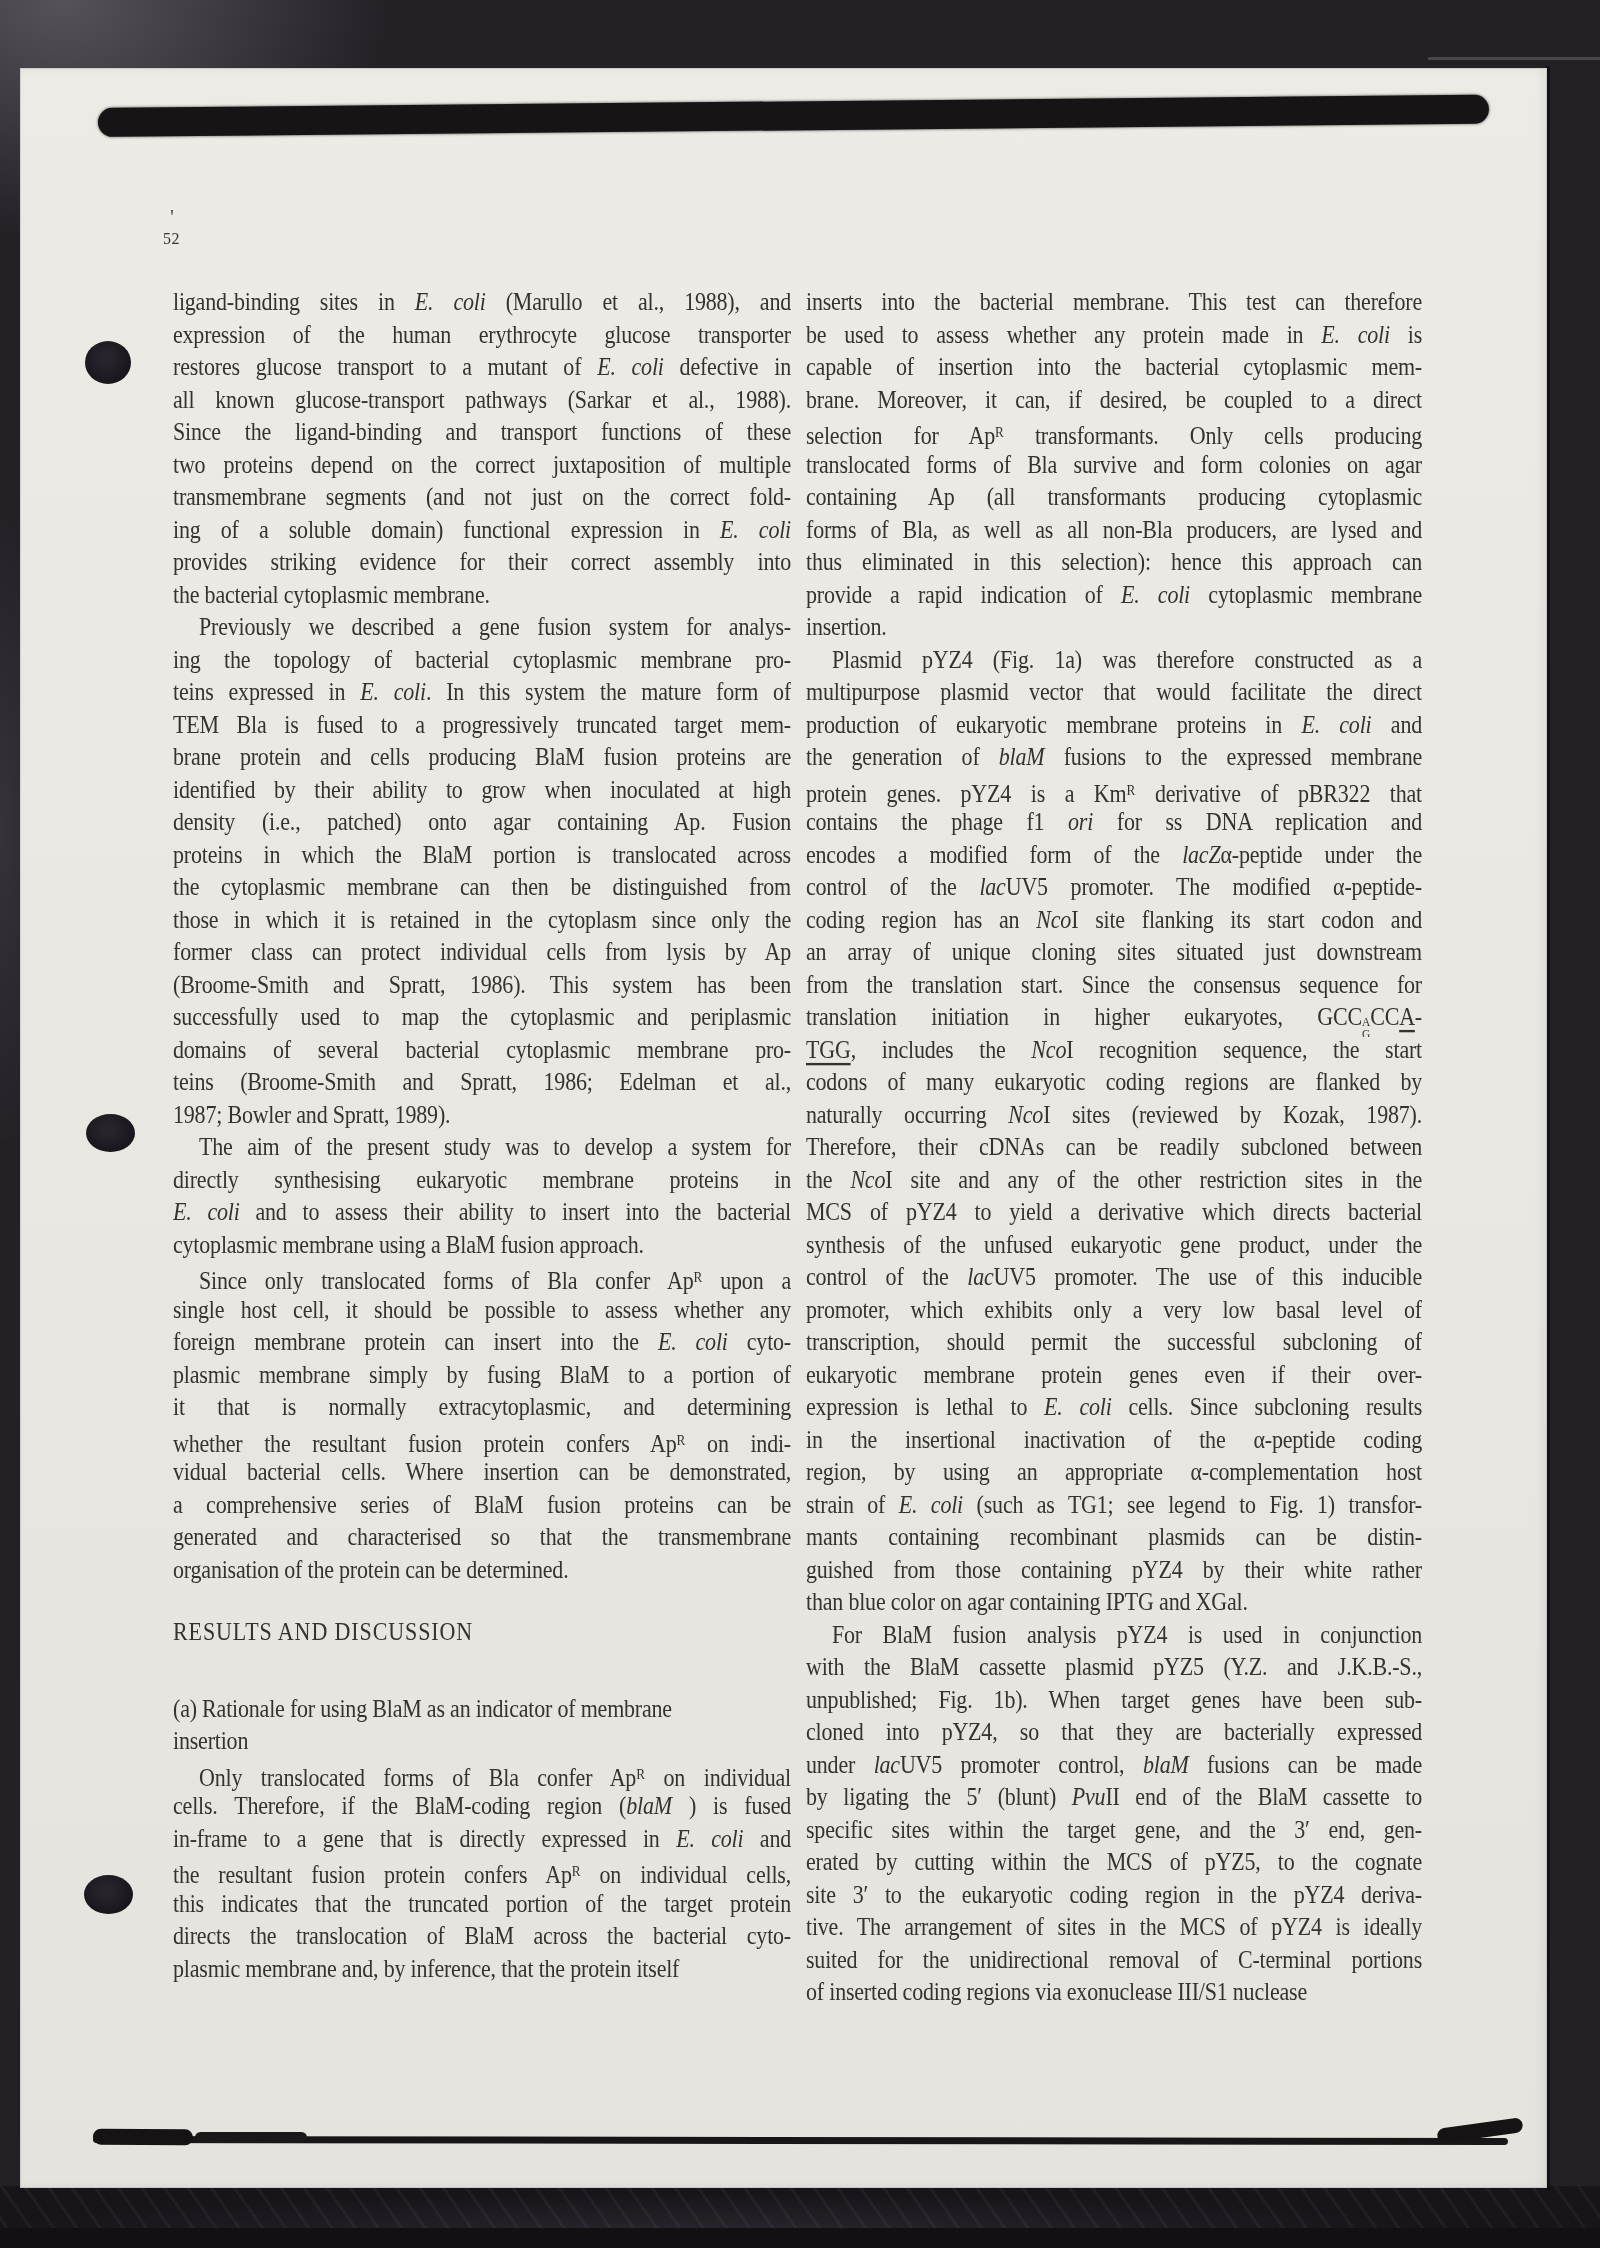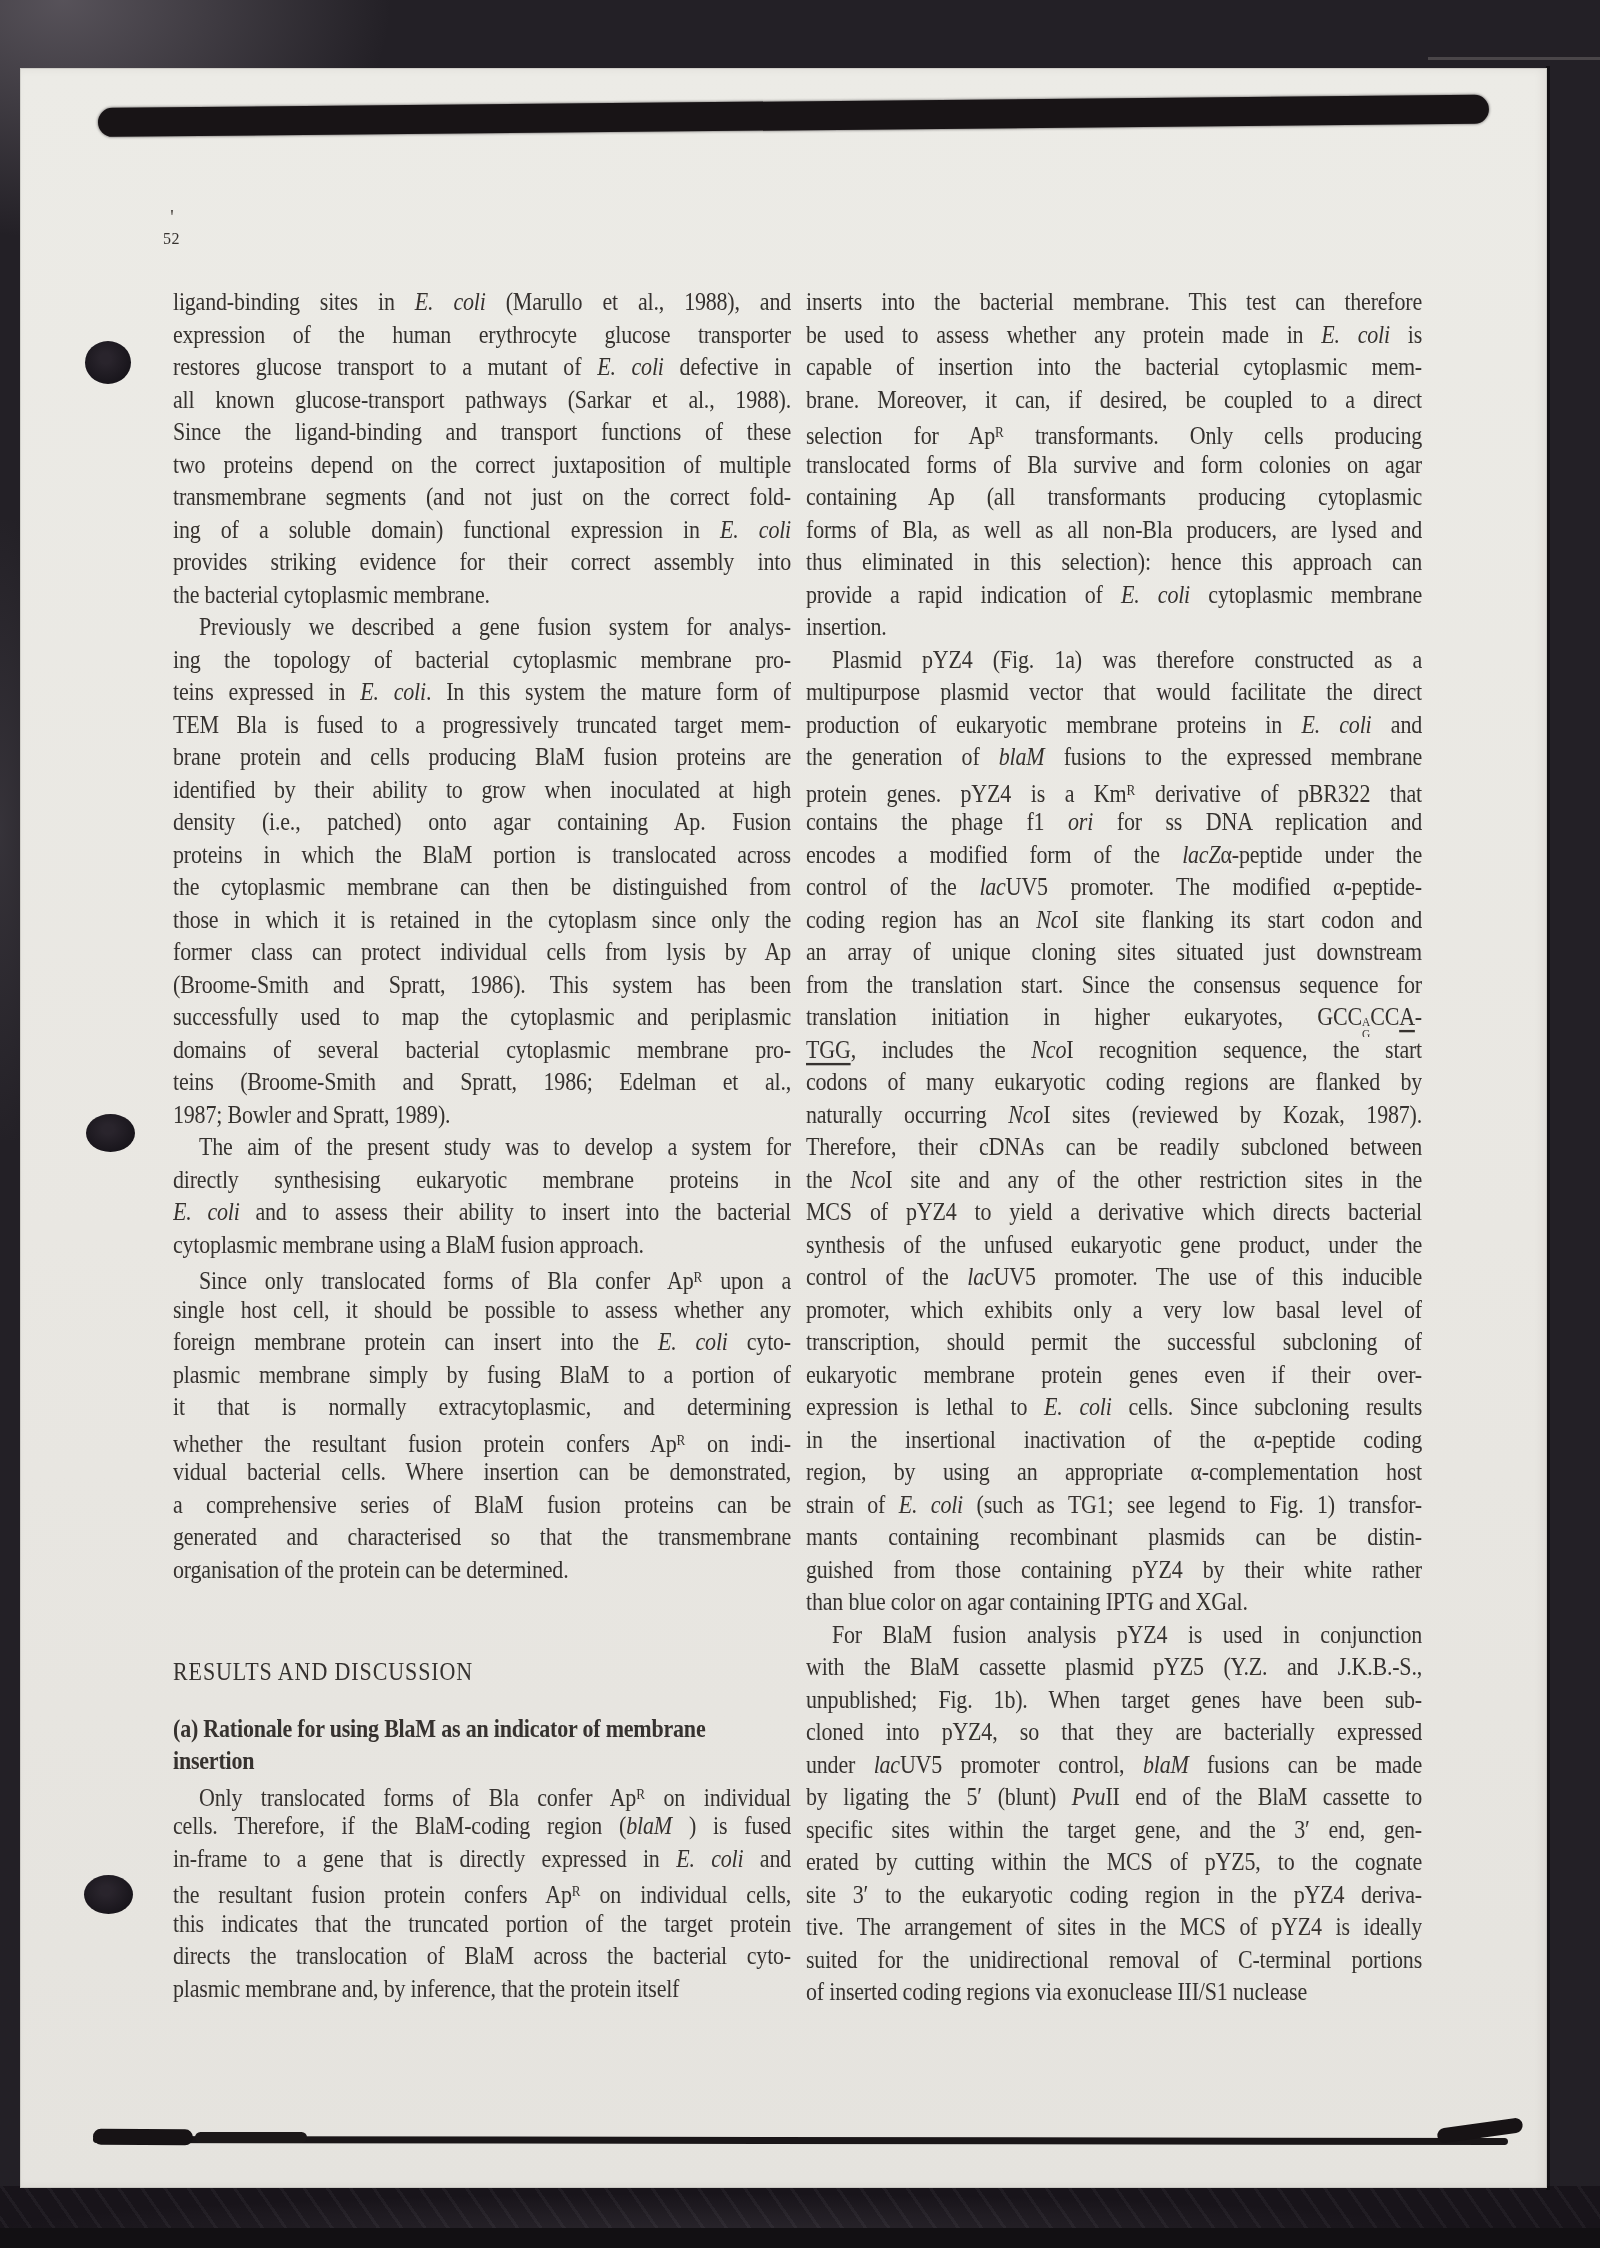--- a/index.html
+++ b/index.html
@@ -51,23 +51,23 @@
   #col-left{left:173px;width:618px;}
   #col-right{left:806px;width:616px;}
   .para{margin:0;}
   .line{
     height:32.5px;line-height:32.5px;overflow:hidden;
     text-align:justify;text-align-last:justify;
     transform:scaleY(1.18);transform-origin:0 50%;
   }
   .line.last{text-align-last:left;}
   .line.ind{text-indent:26px;}
-  .para.heading{margin-top:70px;}
+  .para.heading{margin-top:30px;}
   .para.heading .line{text-align:left;text-align-last:left;font-size:22px;letter-spacing:.9px;}
-  .para.subheading{margin-top:24px;font-weight:bold;}
+  .para.subheading{margin-top:44px;font-weight:normal;}
   .para.subheading .line{text-align:left;text-align-last:left;}
   .i{font-style:italic;}
   .sup{font-size:.6em;vertical-align:.5em;letter-spacing:0;}
   .u{text-decoration:underline;text-underline-offset:4px;text-decoration-thickness:1.5px;}
   .stack{display:inline-flex;flex-direction:column;font-size:.52em;line-height:.92;vertical-align:-0.05em;text-align:center;letter-spacing:0;}
   .stack span{display:block;}
 </style>
 </head>
 <body>
 

